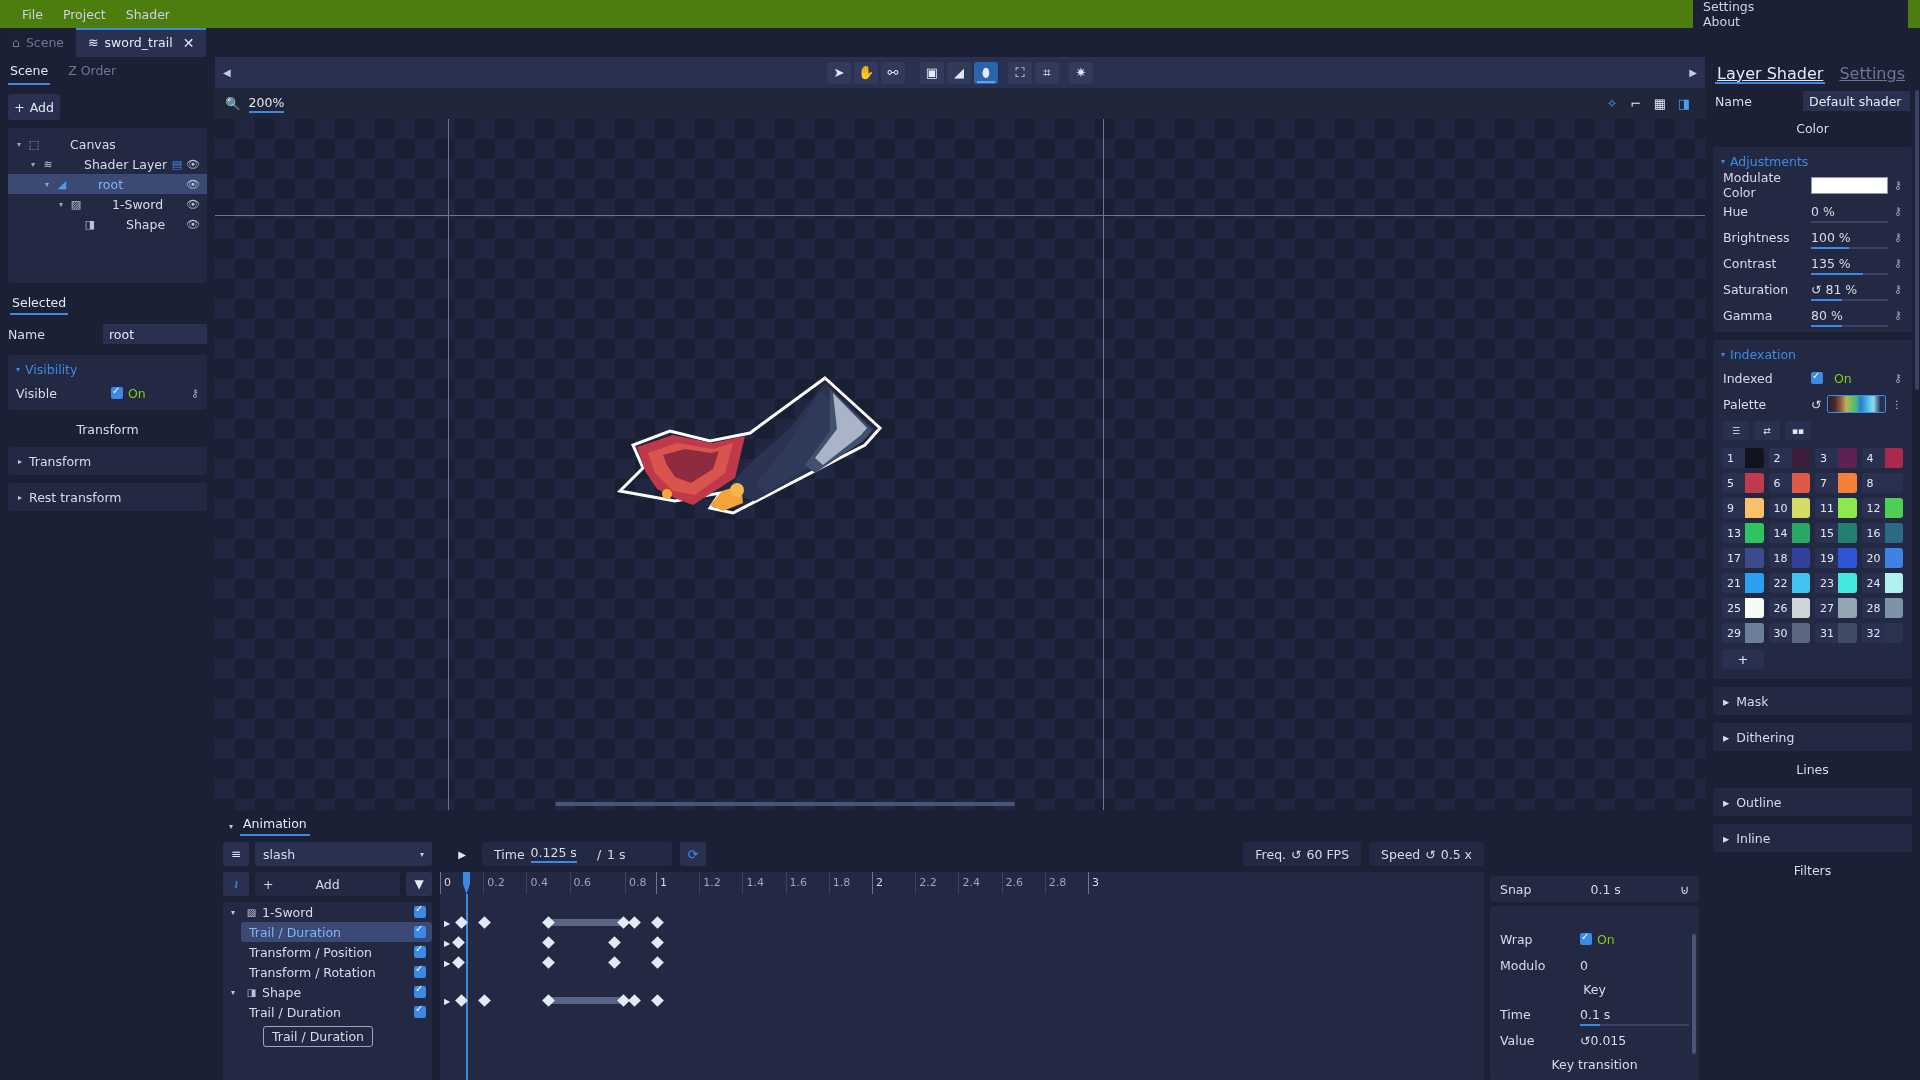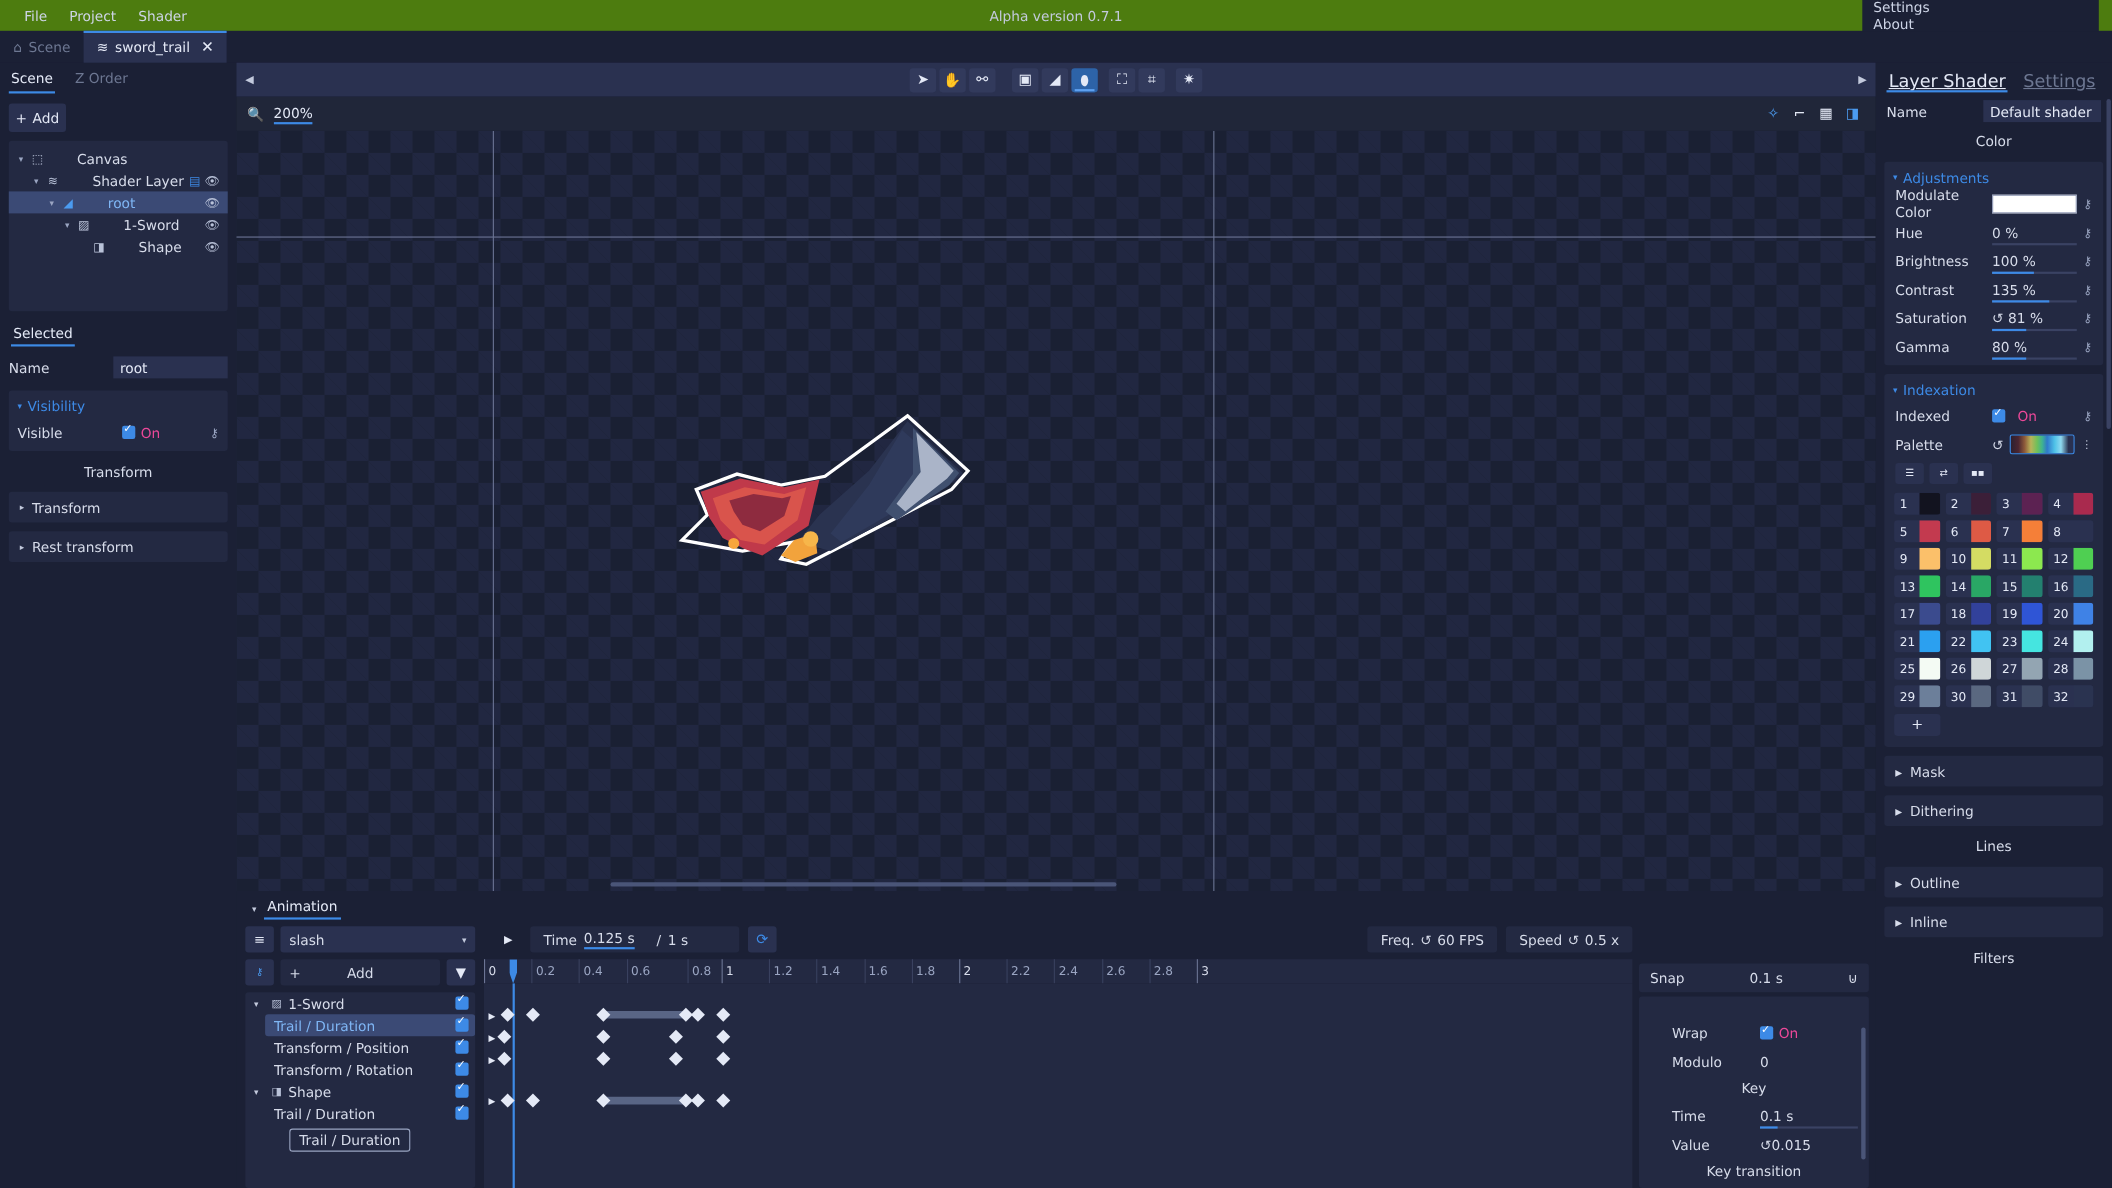--- a/index.html
+++ b/index.html
@@ -70,21 +70,21 @@
   .row { display:flex; align-items:center; height:26px; padding: 0 8px; font-size:12.5px;}
   .row .k { width: 95px; color:#d7dcea; }
   .field { background:#2a3150; height:20px; border-radius:0; flex:1; display:flex;
            align-items:center; padding:0 6px; font-size:12.5px; color:#e4e9f6; }
   .grp { margin: 8px 8px 0 8px; background:#232942; border-radius:3px; padding: 4px 0; }
   .grplbl { display:flex; align-items:center; gap:5px; padding: 3px 8px; font-size:12.5px; color:#3d8ae6; }
   .grplbl .tri { font-size:8px; }
   .chk { width:12px;height:12px;background:#3d8ae6;border-radius:2px;display:inline-block;
          position:relative; margin-right:5px; flex:0 0 12px;}
   .chk:after{content:'✓';position:absolute;left:1px;top:-2px;font-size:10px;color:#fff;}
-  .on { color:#ec4899; font-size:12.5px;}
+  .on { color:#84cc16; font-size:12.5px;}
   .knob { margin-left:auto; color:#9aa5c2; font-size:11px;}
   .secttl { text-align:center; font-size:12.5px; color:#d7dcea; padding: 12px 0 6px 0;}
   .collapse { margin: 4px 8px; background:#232942; border-radius:3px; height:28px;
               display:flex; align-items:center; gap:7px; padding:0 10px; font-size:12.5px;}
   .collapse .tri { font-size:8px; color:#c3cadd;}
 
   
   .center-col { flex:1; display:flex; flex-direction:column; min-width:0; background:#1b2035;}
   .ctoolbar { height:31px; background:#2a3150; display:flex; align-items:center; position:relative;}
   .ctoolbar .leftarrow { position:absolute; left:8px; color:#c3cadd; font-size:10px;}
@@ -170,21 +170,21 @@
   .kf{position:absolute;width:9px;height:9px;background:#e4e9f6;transform:rotate(45deg);}
   .kbar{position:absolute;height:7px;background:#5c6party;}
   .kbar{background:#596585;border-radius:1px;}
   .tplay{position:absolute;color:#e4e9f6;font-size:8px;}
 
   .animright{width:215px;flex:0 0 215px;display:flex;flex-direction:column;gap:4px;padding-right:6px;}
   .snapbox{background:#232942;border-radius:3px;height:26px;display:flex;align-items:center;
            padding:0 10px;font-size:12.5px;}
   .keypanel{flex:1;background:#232942;border-radius:3px;position:relative;overflow:hidden;padding-top:4px;}
   .krow{display:flex;align-items:center;height:26px;padding:0 10px;font-size:12.5px;}
-  .krow .k{width:80px;margin-left:20px;}
+  .krow .k{width:80px;}
   .kcenter{text-align:center;font-size:12.5px;padding:4px 0;}
   .vscroll{position:absolute;right:3px;top:28px;width:4px;height:120px;background:#4a5578;border-radius:2px;}
 
   
   .right{width:215px;flex:0 0 215px;background:#1b2035;display:flex;flex-direction:column;overflow:hidden;}
   .rtabs{display:flex;gap:16px;padding:7px 12px 0 12px;height:27px;}
   .rtab{font-size:16px;color:#6d7792;position:relative;padding-bottom:6px;text-decoration:underline;}
   .rtab.active{color:#e4e9f6;}
   .rtab.active:after{content:'';position:absolute;left:-2px;right:-2px;bottom:0;height:2px;background:#3d8ae6;}
   .prow{display:flex;align-items:center;height:26px;padding:0 10px;font-size:12.5px;gap:6px;}
@@ -213,21 +213,20 @@
 </style>
 </head>
 <body>
 
 <div class="app">
 
   <div class="menubar">
     <div class="mi">File</div>
     <div class="mi">Project</div>
     <div class="mi">Shader</div>
-    <div class="center">Alpha version 0.7.1</div>
     <div class="right">
       <div class="mi">Settings</div>
       <div class="mi">About</div>
     </div>
   </div>
 
   <div class="tabbar">
     <div class="tab">
       <span>⌂</span>
       <span>Scene</span>

